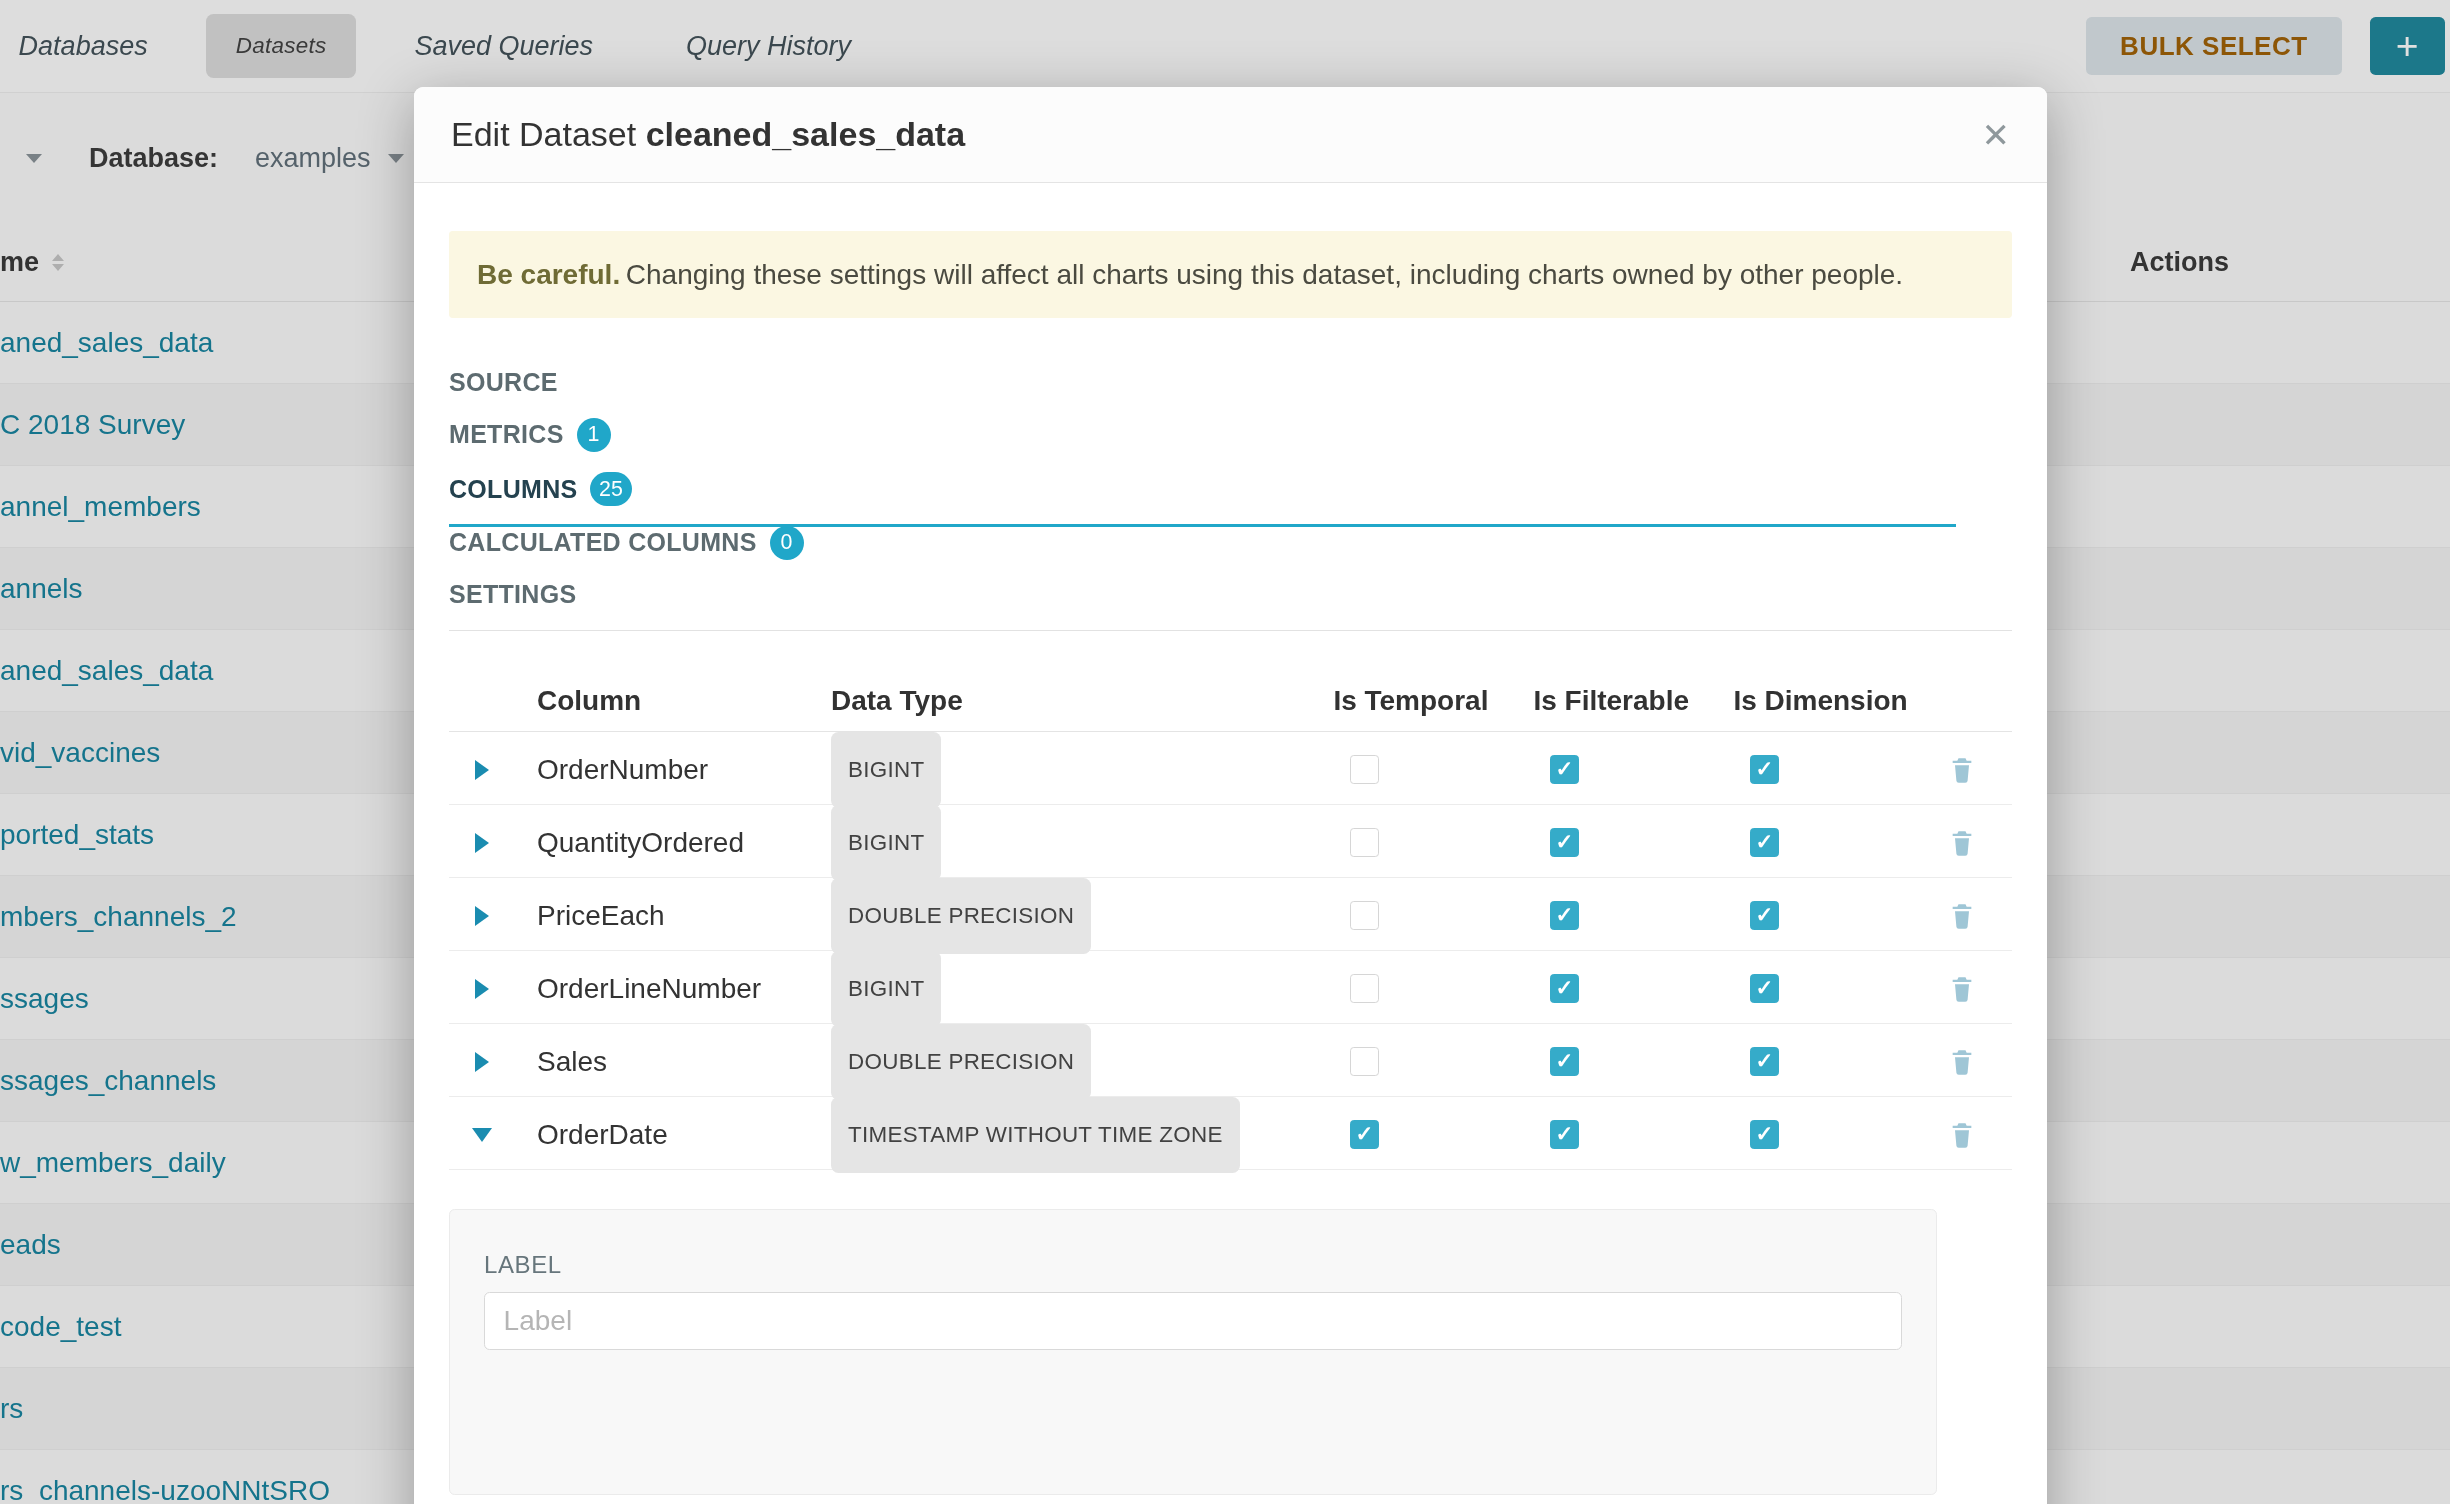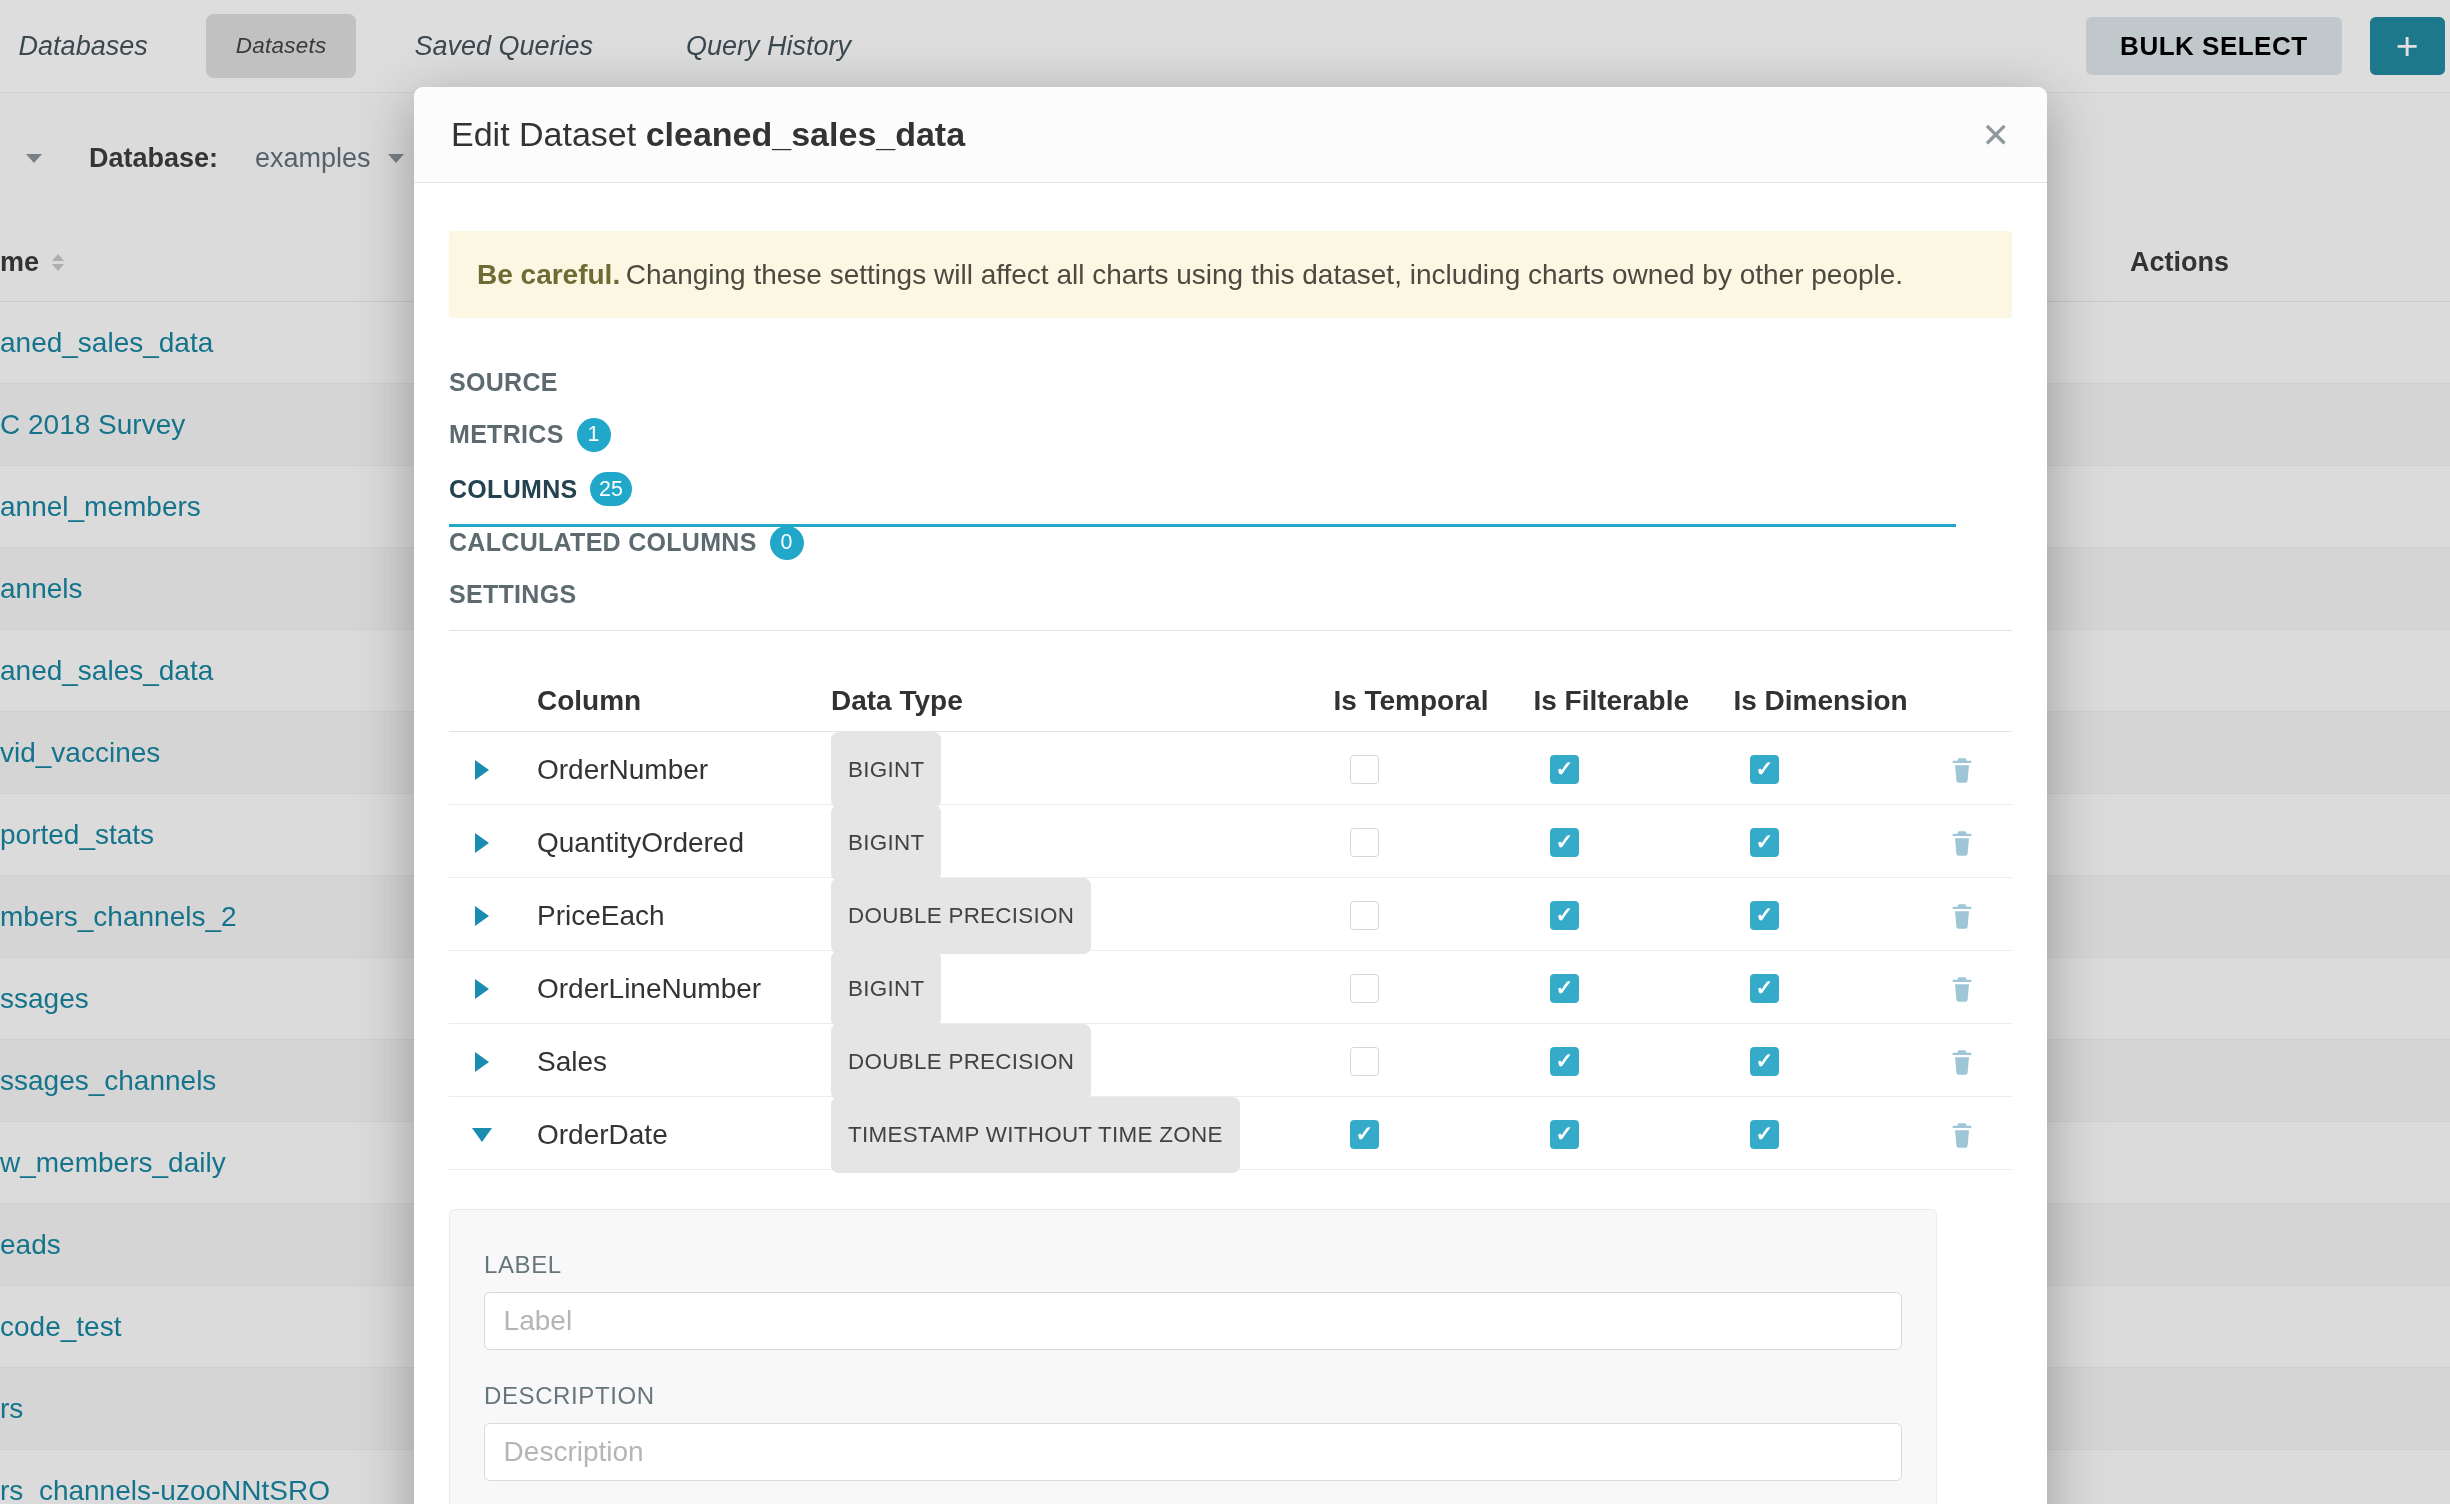--- a/index.html
+++ b/index.html
@@ -6,21 +6,21 @@
   html,body { width:2450px; height:1505px; overflow:hidden; }
   body { font-family:"Liberation Sans", sans-serif; background:#fafafa; position:relative; color:#333; }
 
   
   .topnav { position:absolute; top:0; left:0; right:0; height:93px; background:#fcfcfc;
             border-bottom:0.9px solid #ededed; display:flex; align-items:center; padding:0 22.4px 0 18.6px; }
   .nav-item { font-size:27px; color:#44535a; padding:18.6px 0; margin-right:58px; cursor:pointer; white-space:nowrap;font-style:italic; }
   .nav-item.pill { background:#dcdcdc; border-radius:7.5px; padding:18.6px 30px; }
   .nav-item:nth-child(3) { margin-right:93px; }
   .topnav-right { margin-left:auto; display:flex; align-items:center; }
-  .bulk-btn { background:#dce4e9; color:#000000; font-size:26px; font-weight:700; letter-spacing:0.5px;
+  .bulk-btn { background:#dce4e9; color:#a16207; font-size:26px; font-weight:700; letter-spacing:0.5px;
               height:58px; padding:0 34px; border:none; border-radius:5.6px; display:flex; align-items:center; }
   .add-btn { width:75px; height:58px; margin-left:28px; margin-right:-17px; background:#20899e; color:#fff;
              border:none; border-radius:5.6px; font-size:39px; display:flex; align-items:center; justify-content:center; }
 
   
   .page-content { position:absolute; top:93px; left:0; right:0; bottom:0; background:#fafafa; }
   .db-row { margin-top:28px; height:75px; display:flex; align-items:center; padding-left:26px; font-size:27px; }
   .select-caret { width:0; height:0; border-left:8.4px solid transparent; border-right:8.4px solid transparent;
                   border-top:9.3px solid #8a9399; display:inline-block; }
   .db-label { font-weight:700; color:#3d3d3d; margin-left:47px; }
@@ -355,21 +355,17 @@
           </div>
       </div>
     </div>
 
     <div class="detail-panel">
       <div class="field">
         <div class="field-label">LABEL</div>
         <input type="text" placeholder="Label" style="">
       </div>
       <div class="field">
-        <div class="field-label">DESCRIPTION</div>
-        <input type="text" placeholder="Description" style="">
-      </div>
-      <div class="field">
       </div>
     </div>
   </div>
 </div>
 
 
 </body></html>

